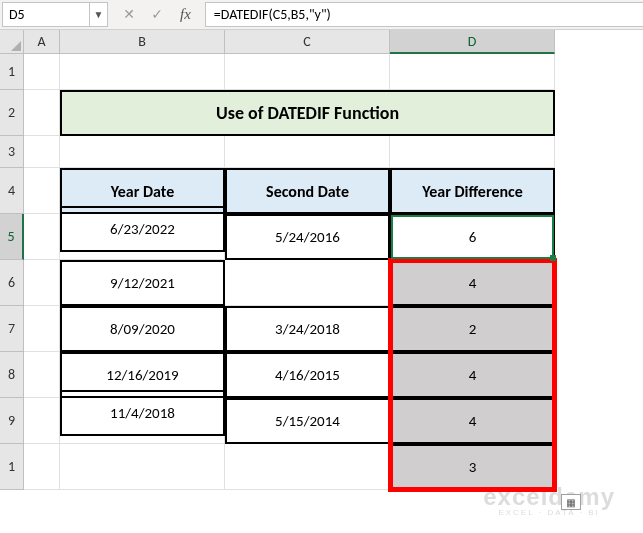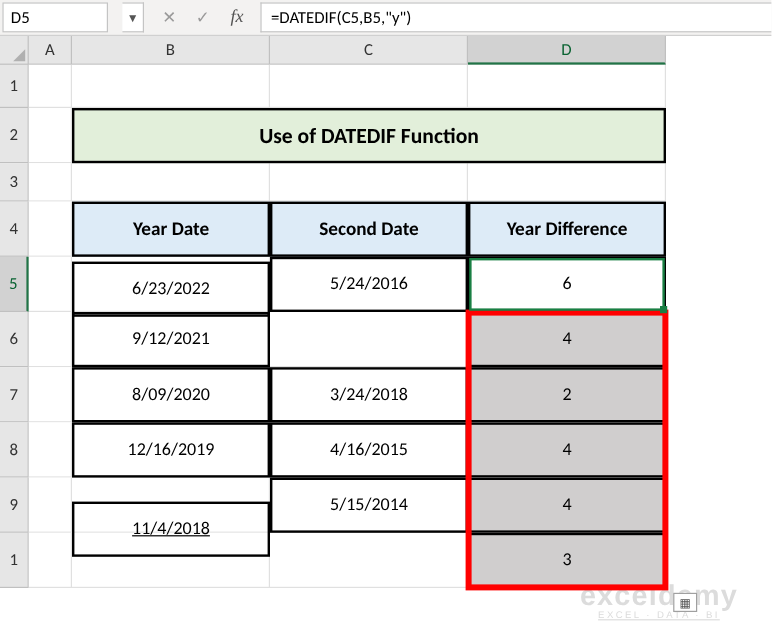--- a/index.html
+++ b/index.html
@@ -22,21 +22,21 @@
     background: #f3f2f1;
     border-bottom: 1px solid #d0d0d0;
   }
   .name-box {
     width: 88px;
     background: #fff;
     border: 1px solid #c4c4c4;
     padding: 2px 6px;
     display: flex;
     align-items: center;
-    margin: 2px 12px 2px 2px;
+    margin: 2px 0 2px 2px;
   }
   .name-box-arrow {
     width: 18px;
     display: flex;
     align-items: center;
     justify-content: center;
     color: #555;
     font-size: 10px;
     border: 1px solid #c4c4c4;
     border-left: none;
@@ -190,21 +190,21 @@
   .watermark {
     position: absolute;
     right: 28px;
     bottom: 40px;
     color: #dcdcdc;
     text-align: center;
     font-family: Arial, sans-serif;
     line-height: 1;
   }
   .watermark .wm1 { font-size: 24px; letter-spacing: 1px; font-weight: 600; }
-  .watermark .wm2 { font-size: 8px; letter-spacing: 2px; text-decoration: underline; }
+  .watermark .wm2 { font-size: 8px; letter-spacing: 2px; }
 
   .autofill-hint {
     position: absolute;
     width: 20px; height: 16px;
     border: 1px solid #a0a0a0;
     background: #fff;
     display: flex; align-items: center; justify-content: center;
     font-size: 10px;
     color: #555;
   }
@@ -311,32 +311,32 @@
       <div class="row" style="height: 46px;">
         <div class="cell cA" style="width: 36px;"></div>
         <div class="cell cB" style="width: 165px;"></div>
         <div class="cell cC" style="width: 165px;"></div>
         <div class="cell cD" style="width: 165px;"></div>
       </div>
       <div class="title-cell" style="position: absolute; left: 36px; top: 36px; width: 495px; height: 46px; display: flex; align-items: center; justify-content: center;">Use of DATEDIF Function</div>
       <div class="header-cell" style="position: absolute; left: 36px; top: 114px; width: 165px; height: 46px; display: flex; align-items: center; justify-content: center;">Year Date</div>
       <div class="header-cell" style="position: absolute; left: 366px; top: 114px; width: 165px; height: 46px; display: flex; align-items: center; justify-content: center;">Year Difference</div>
       <div class="header-cell" style="position: absolute; left: 201px; top: 114px; width: 165px; height: 46px; display: flex; align-items: center; justify-content: center;">Second Date</div>
-      <div class="data-cell" style="position: absolute; left: 36px; top: 164px; width: 165px; height: 46px; display: flex; align-items: center; justify-content: center;">6/23/2022</div>
+      <div class="data-cell" style="position: absolute; left: 36px; top: 152px; width: 165px; height: 46px; display: flex; align-items: center; justify-content: center;">6/23/2022</div>
       <div class="data-cell" style="position: absolute; left: 201px; top: 160px; width: 165px; height: 46px; display: flex; align-items: center; justify-content: center;">5/24/2016</div>
       <div class="data-cell" style="position: absolute; left: 366px; top: 160px; width: 165px; height: 46px; display: flex; align-items: center; justify-content: center;">6</div>
       <div class="data-cell" style="position: absolute; left: 36px; top: 206px; width: 165px; height: 46px; display: flex; align-items: center; justify-content: center;">9/12/2021</div>
       <div class="data-cell grey" style="position: absolute; left: 366px; top: 206px; width: 165px; height: 46px; display: flex; align-items: center; justify-content: center;">4</div>
       <div class="data-cell" style="position: absolute; left: 36px; top: 252px; width: 165px; height: 46px; display: flex; align-items: center; justify-content: center;">8/09/2020</div>
       <div class="data-cell" style="position: absolute; left: 201px; top: 252px; width: 165px; height: 46px; display: flex; align-items: center; justify-content: center;">3/24/2018</div>
       <div class="data-cell grey" style="position: absolute; left: 366px; top: 252px; width: 165px; height: 46px; display: flex; align-items: center; justify-content: center;">2</div>
       <div class="data-cell" style="position: absolute; left: 36px; top: 298px; width: 165px; height: 46px; display: flex; align-items: center; justify-content: center;">12/16/2019</div>
       <div class="data-cell" style="position: absolute; left: 201px; top: 298px; width: 165px; height: 46px; display: flex; align-items: center; justify-content: center;">4/16/2015</div>
       <div class="data-cell grey" style="position: absolute; left: 366px; top: 298px; width: 165px; height: 46px; display: flex; align-items: center; justify-content: center;">4</div>
-      <div class="data-cell" style="position: absolute; left: 36px; top: 364px; width: 165px; height: 46px; display: flex; align-items: center; justify-content: center; text-decoration: underline;">11/4/2018</div>
+      <div class="data-cell" style="position: absolute; left: 36px; top: 336px; width: 165px; height: 46px; display: flex; align-items: center; justify-content: center;">11/4/2018</div>
       <div class="data-cell" style="position: absolute; left: 201px; top: 344px; width: 165px; height: 46px; display: flex; align-items: center; justify-content: center;">5/15/2014</div>
       <div class="data-cell grey" style="position: absolute; left: 366px; top: 344px; width: 165px; height: 46px; display: flex; align-items: center; justify-content: center;">4</div>
       <div class="data-cell grey" style="position: absolute; left: 366px; top: 390px; width: 165px; height: 46px; display: flex; align-items: center; justify-content: center;">3</div>
       <div class="red-box" style="left: 364px; top: 204px; width: 169px; height: 234px;"></div>
       <div class="active-outline" style="left: 367px; top: 161px; width: 163px; height: 44px;"></div>
       <div class="autofill-hint" style="left: 537px; top: 440px;">▦</div>
     </div>
 </div>
 
 </body></html>

